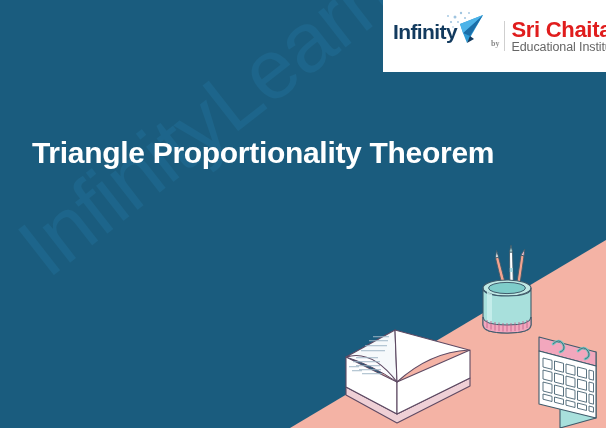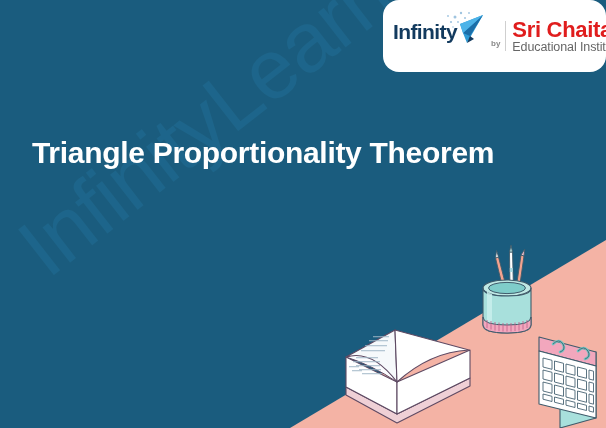--- a/index.html
+++ b/index.html
@@ -54,21 +54,20 @@
     left: 383px;
     top: 0px;
     width: 223px;
     height: 72px;
     background: #ffffff;
     z-index: 6;
     display: flex;
     align-items: center;
     box-sizing: border-box;
     padding: 6px 8px 6px 10px;
-    border-radius: 16px;
   }
   .logo-il {
     position: relative;
     width: 96px;
     height: 56px;
     flex: 0 0 auto;
   }
   .il-infinity {
     position: absolute;
     left: 0;
@@ -97,20 +96,21 @@
     height: 40px;
   }
   .logo-by {
     flex: 0 0 auto;
     font-size: 8px;
     color: #8a8a8a;
     font-weight: 600;
     padding: 0 5px 0 2px;
     align-self: center;
     margin-top: 14px;
+    font-family: Liberation Serif, serif;
   }
   .logo-divider {
     flex: 0 0 auto;
     width: 1px;
     height: 30px;
     background: #cfcfcf;
     margin-right: 6px;
     align-self: center;
   }
   .logo-sc {

